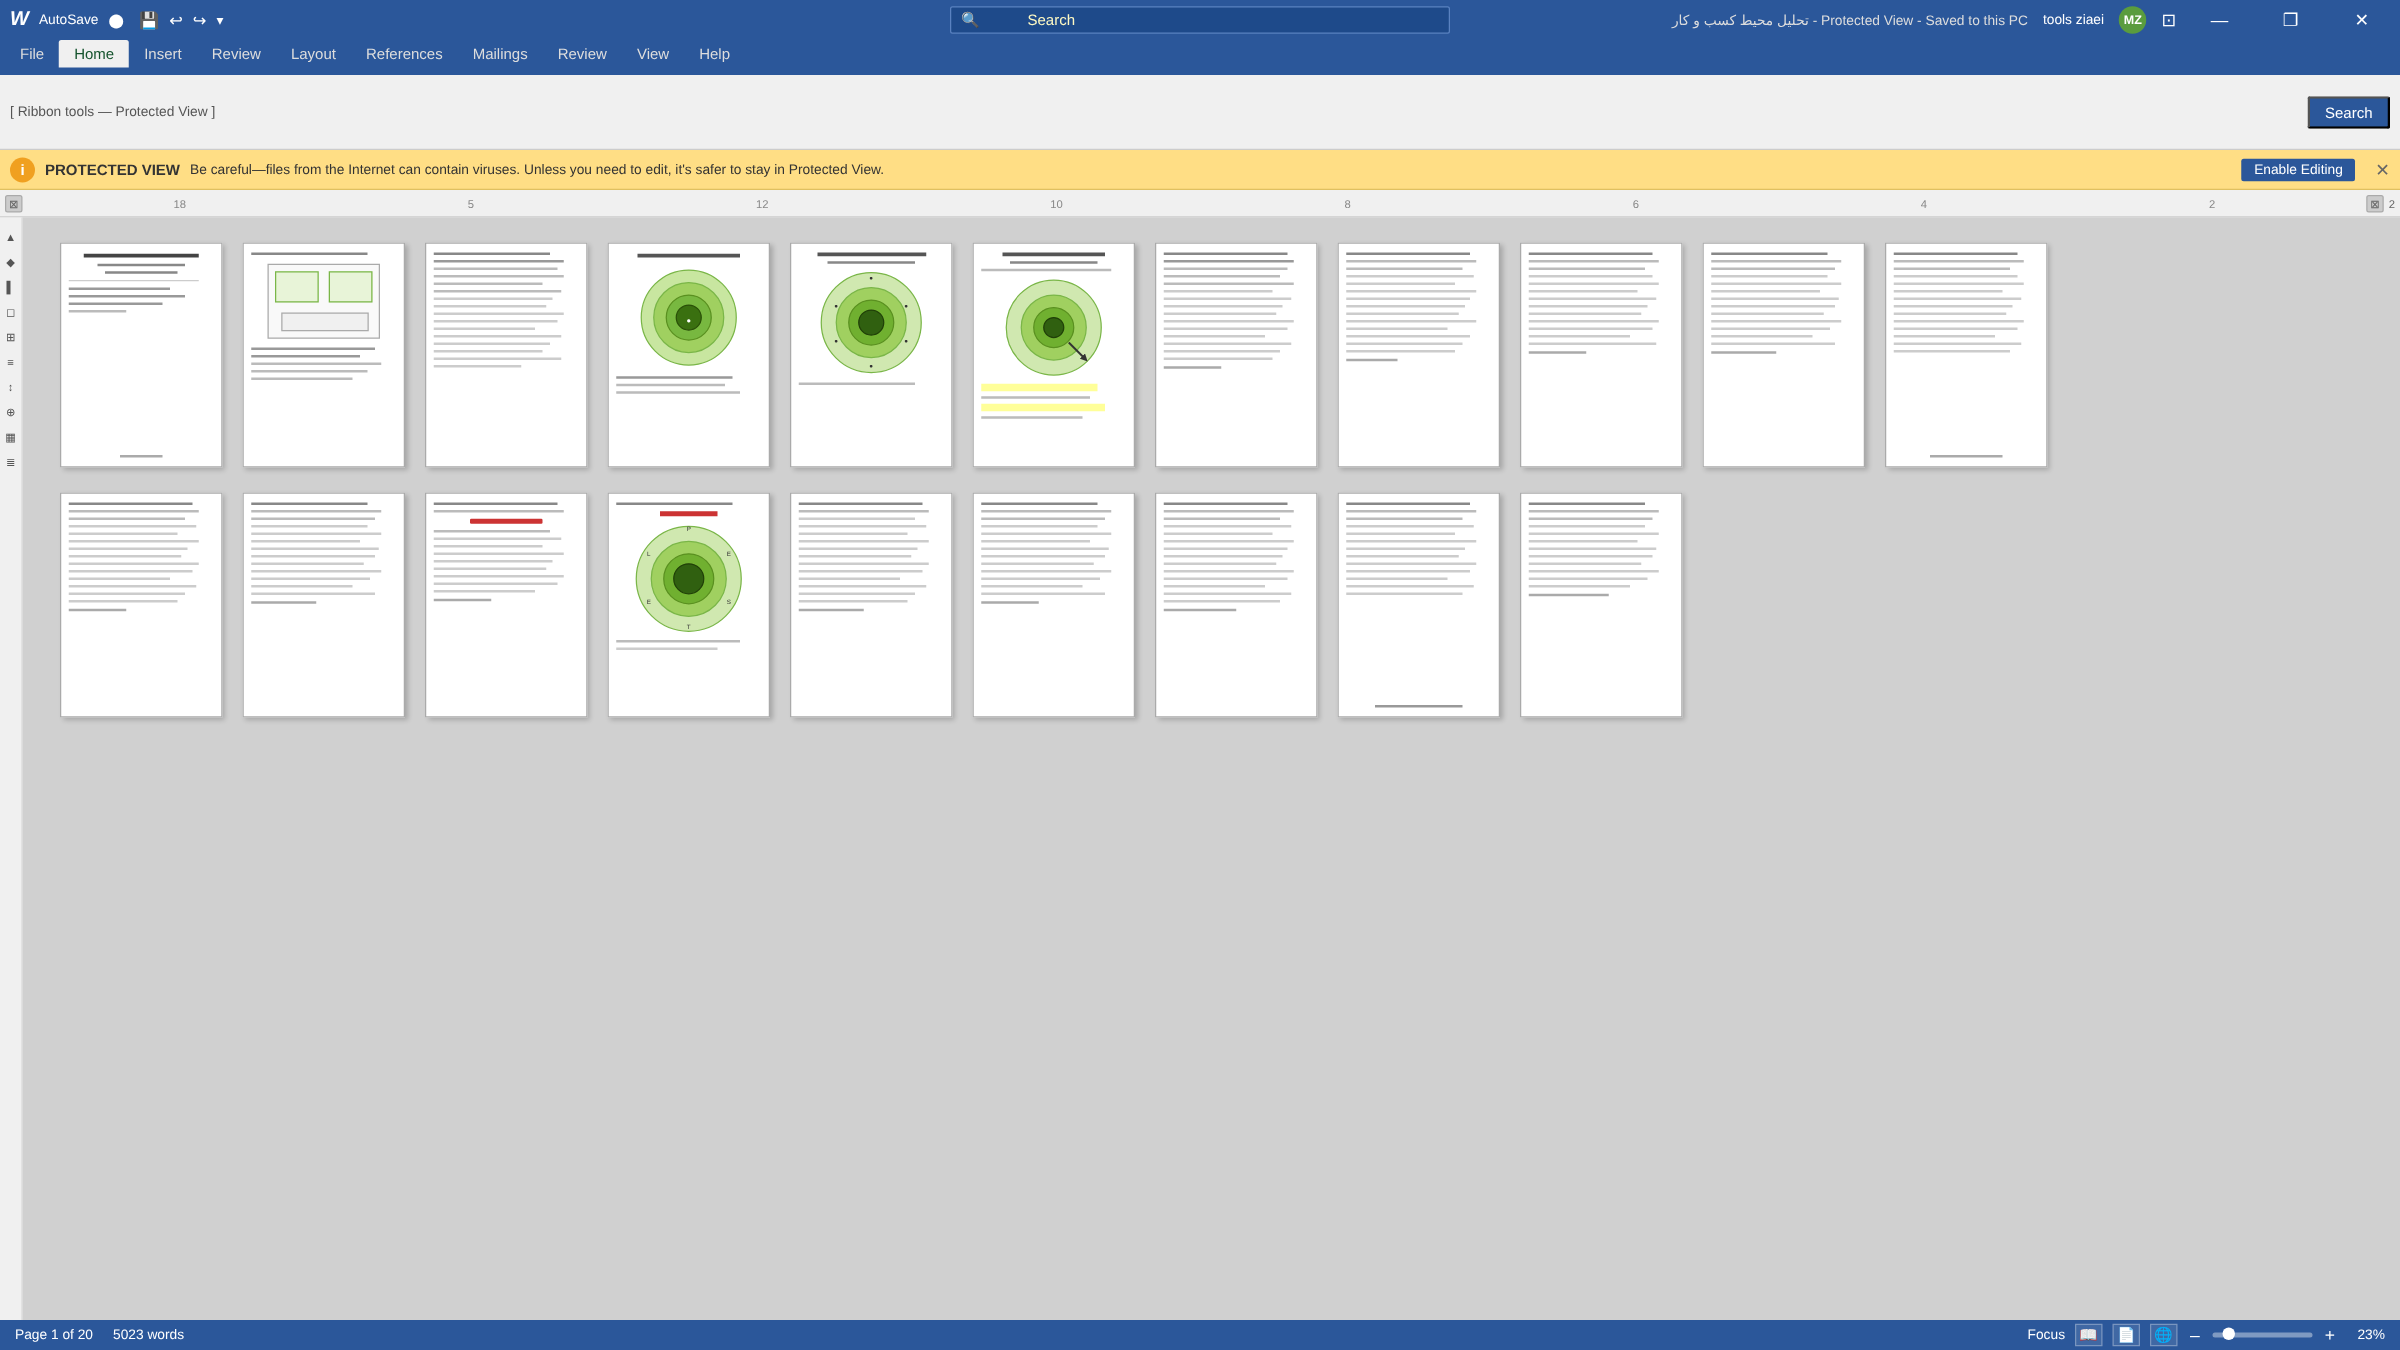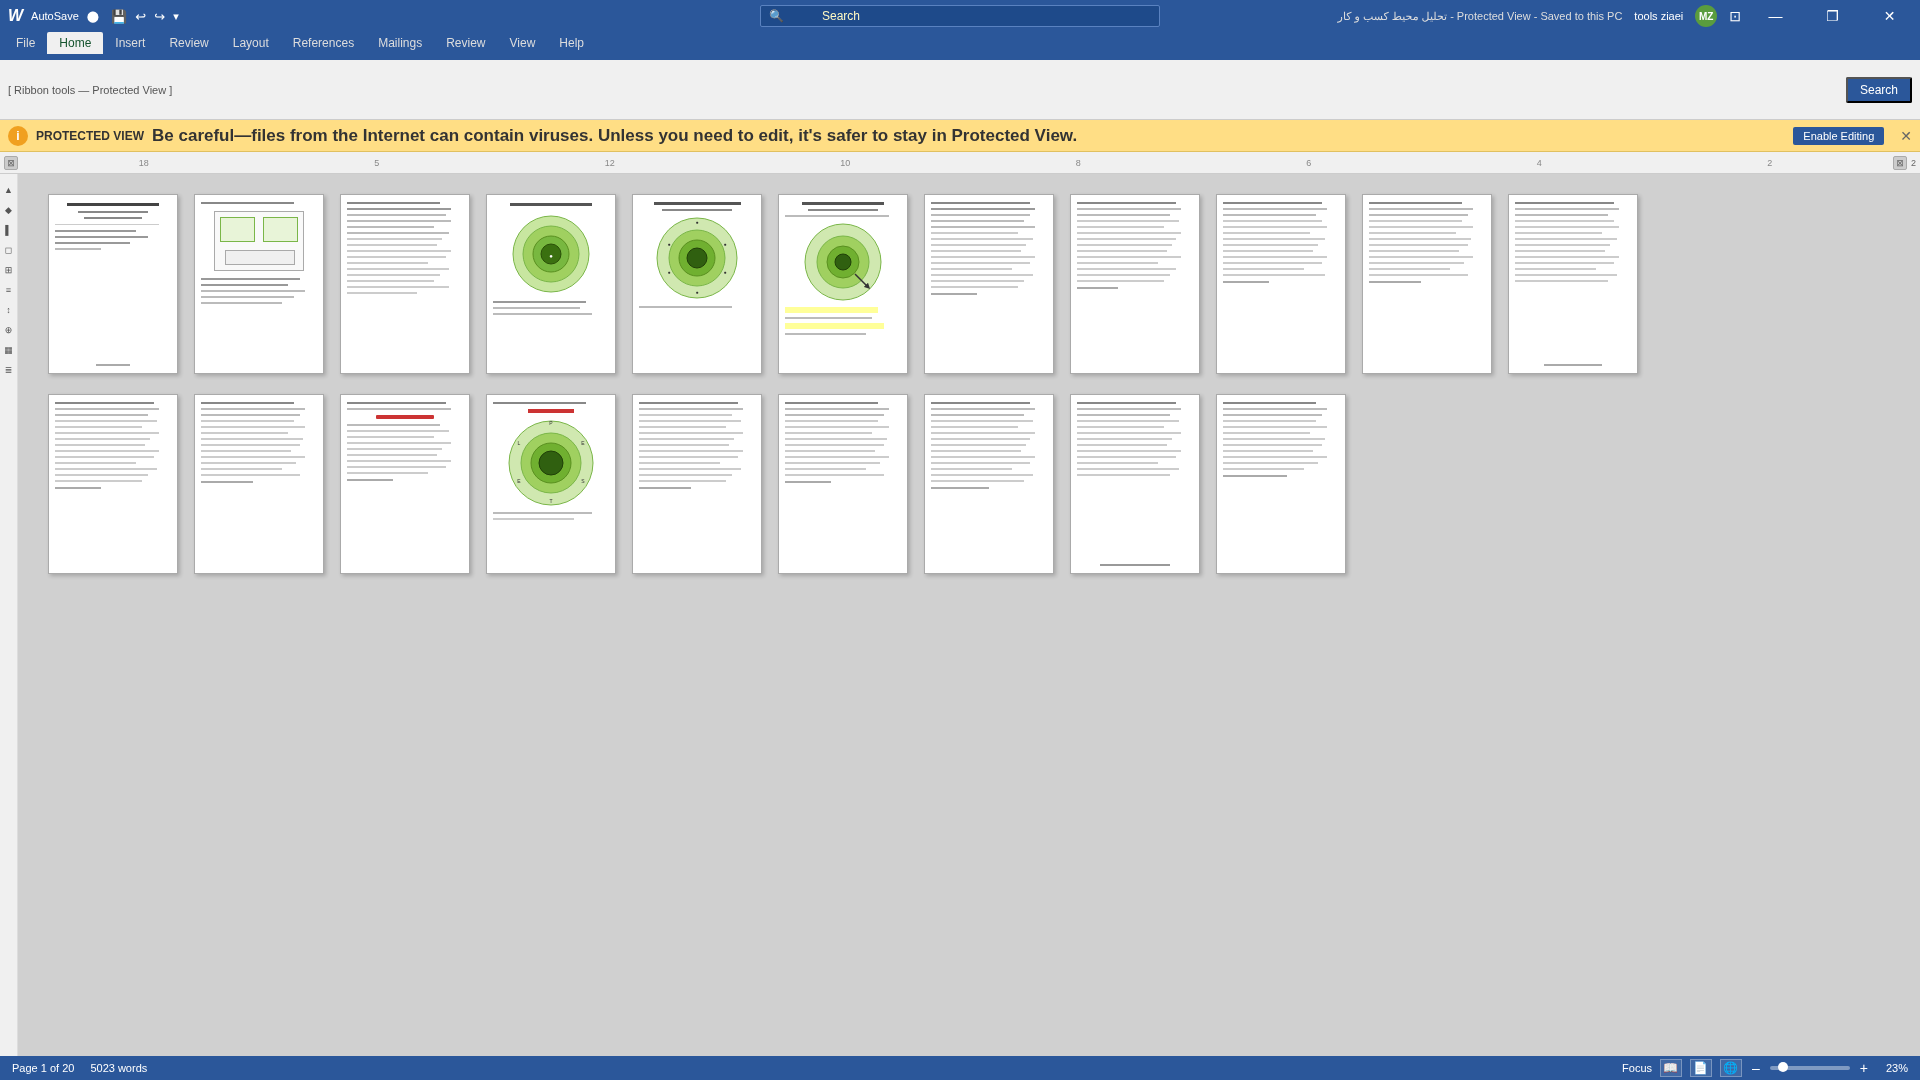--- a/index.html
+++ b/index.html
@@ -115,21 +115,21 @@
       background: #f0a020;
       border-radius: 50%;
       display: flex; align-items: center; justify-content: center;
       font-size: 12px; color: white; font-weight: bold;
       flex-shrink: 0;
     }
     .protected-label {
       font-weight: bold;
       font-size: 12px;
     }
-    .protected-msg { font-size: 17px; flex: 1; font-weight: bold; }
+    .protected-msg { font-size: 11px; flex: 1; }
     .enable-editing-btn {
       background: #2b579a;
       color: white;
       border: none;
       padding: 3px 10px;
       font-size: 11px;
       cursor: pointer;
       border-radius: 2px;
     }
     .protected-close {

